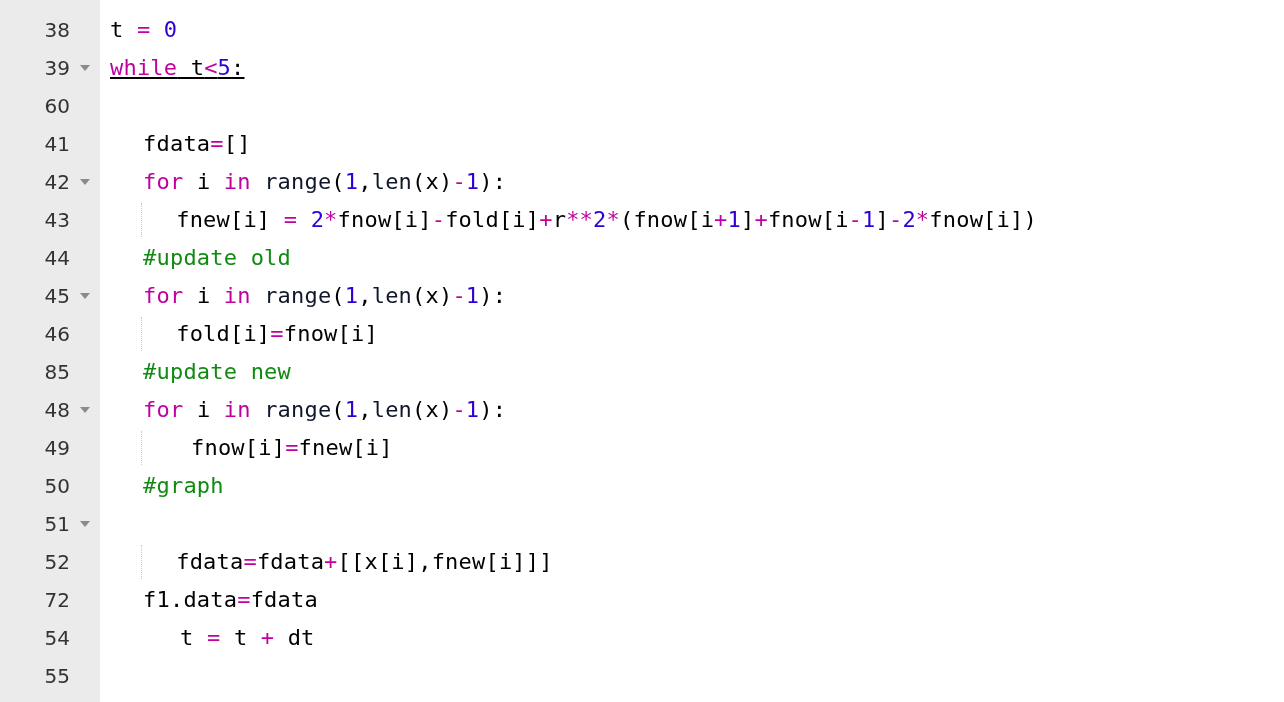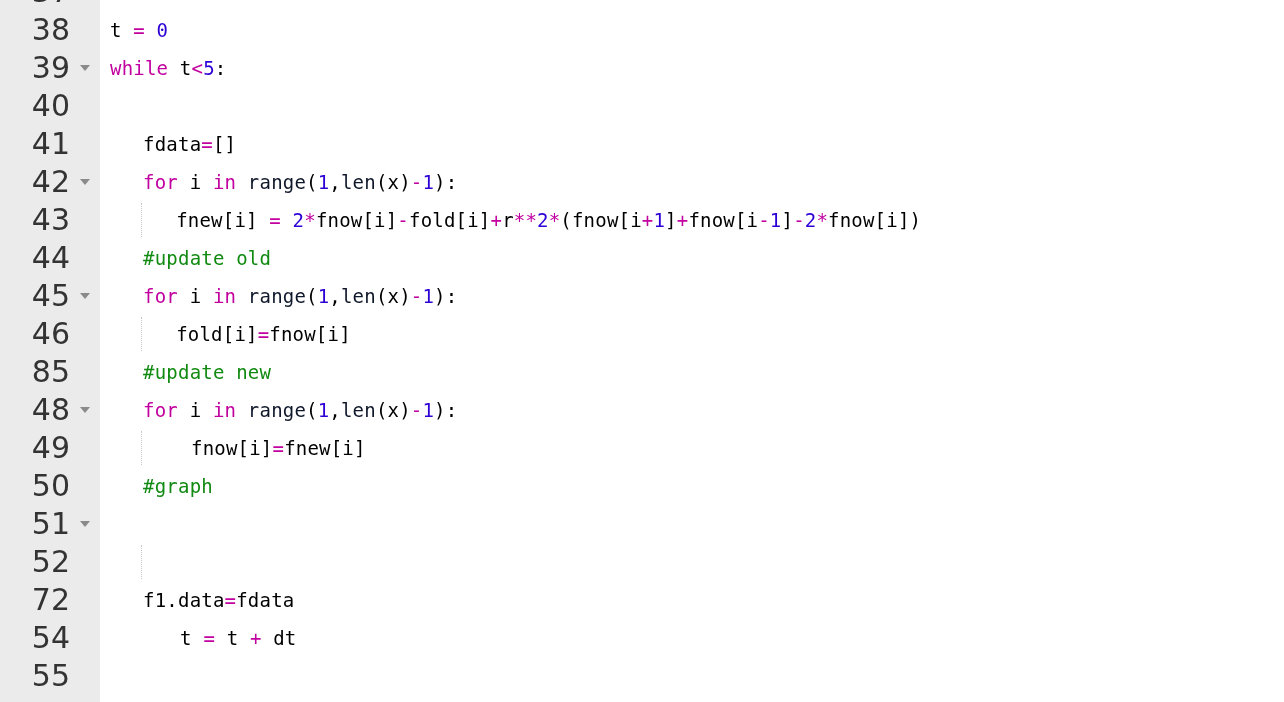--- a/index.html
+++ b/index.html
@@ -7,56 +7,56 @@
     width: 1284px; height: 702px; overflow: hidden; background: #ffffff;
     position: relative;
     font-family: "DejaVu Sans Mono", "Liberation Mono", monospace;
   }
   .editor { position: absolute; left: 0; top: -27px; width: 1284px; }
   .gutter-bg { position: absolute; left: 0; top: 0; width: 100px; height: 702px; background: #ebebeb; }
   .line { position: relative; height: 38px; line-height: 38px; white-space: pre; }
   .ln {
     position: absolute; left: 0; width: 70px; text-align: right;
     font-family: "DejaVu Sans", "Liberation Sans", sans-serif;
-    font-size: 30px; color: #333333;
+    font-size: 20px; color: #333333;
   }
   .fold {
     position: absolute; left: 80px; top: 16px; width: 0; height: 0;
     border-left: 5px solid transparent; border-right: 5px solid transparent;
     border-top: 6px solid #8a8a8a; cursor: pointer;
   }
   .code {
-    position: absolute; left: 110px; font-size: 19px; color: #000000;
+    position: absolute; left: 110px; font-size: 22px; color: #000000;
     letter-spacing: 0.2px;
   }
   .guide { position: absolute; top: 2px; height: 34px; border-left: 1px dotted #c8c8c8; }
   .kw { color: #c1009f; }
   .bi { color: #0f172a; }
   .num { color: #2d00d6; }
   .op { color: #c1009f; }
   .cm { color: #118a11; }
 </style>
 </head>
 <body>
 
 <div class="gutter-bg"></div>
 <div class="editor" id="editor">
     <div class="line"><span class="ln">37</span><span class="code" style="left: 110px;"></span></div>
     <div class="line"><span class="ln">38</span><span class="code" style="left: 110px;">t <span class="op">=</span> <span class="num">0</span></span></div>
-    <div class="line"><span class="ln">39</span><span class="fold"></span><span class="code" style="left: 110px;"><span class="kw">while</span> t<span class="op">&lt;</span><span class="num">5</span>:</span></div>
-    <div class="line"><span class="ln">40</span></div>
+    <div class="line"><span class="ln">39</span><span class="fold"></span><span class="code" style="left: 110px; text-decoration: underline;"><span class="kw">while</span> t<span class="op">&lt;</span><span class="num">5</span>:</span></div>
+    <div class="line"><span class="ln">60</span></div>
     <div class="line"><span class="ln">41</span><span class="code" style="left: 143.1px;">fdata<span class="op">=</span>[]</span></div>
     <div class="line"><span class="ln">42</span><span class="fold"></span><span class="code" style="left: 143.1px;"><span class="kw">for</span> i <span class="kw">in</span> <span class="bi">range</span>(<span class="num">1</span>,<span class="bi">len</span>(x)<span class="op">-</span><span class="num">1</span>):</span></div>
     <div class="line"><span class="ln">43</span><span class="guide" style="left: 141.1px;"></span><span class="code" style="left: 176.2px;">fnew[i] <span class="op">=</span> <span class="num">2</span><span class="op">*</span>fnow[i]<span class="op">-</span>fold[i]<span class="op">+</span>r<span class="op">**</span><span class="num">2</span><span class="op">*</span>(fnow[i<span class="op">+</span><span class="num">1</span>]<span class="op">+</span>fnow[i<span class="op">-</span><span class="num">1</span>]<span class="op">-</span><span class="num">2</span><span class="op">*</span>fnow[i])</span></div>
     <div class="line"><span class="ln">44</span><span class="code" style="left: 143.1px; text-align: center;"><span class="cm">#update old</span></span></div>
     <div class="line"><span class="ln">45</span><span class="fold"></span><span class="code" style="left: 143.1px;"><span class="kw">for</span> i <span class="kw">in</span> <span class="bi">range</span>(<span class="num">1</span>,<span class="bi">len</span>(x)<span class="op">-</span><span class="num">1</span>):</span></div>
     <div class="line"><span class="ln">46</span><span class="guide" style="left: 141.1px;"></span><span class="code" style="left: 176.2px;">fold[i]<span class="op">=</span>fnow[i]</span></div>
     <div class="line"><span class="ln">85</span><span class="code" style="left: 143.1px;"><span class="cm">#update new</span></span></div>
     <div class="line"><span class="ln">48</span><span class="fold"></span><span class="code" style="left: 143.1px;"><span class="kw">for</span> i <span class="kw">in</span> <span class="bi">range</span>(<span class="num">1</span>,<span class="bi">len</span>(x)<span class="op">-</span><span class="num">1</span>):</span></div>
     <div class="line"><span class="ln">49</span><span class="guide" style="left: 141.1px;"></span><span class="code" style="left: 191px;">fnow[i]<span class="op">=</span>fnew[i]</span></div>
     <div class="line"><span class="ln">50</span><span class="code" style="left: 143.1px;"><span class="cm">#graph</span></span></div>
     <div class="line"><span class="ln">51</span><span class="fold"></span></div>
-    <div class="line"><span class="ln">52</span><span class="guide" style="left: 141.1px;"></span></div>
+    <div class="line"><span class="ln">52</span><span class="guide" style="left: 141.1px;"></span><span class="code" style="left: 176.2px;">fdata<span class="op">=</span>fdata<span class="op">+</span>[[x[i],fnew[i]]]</span></div>
     <div class="line"><span class="ln">72</span><span class="code" style="left: 143.1px;">f1.data<span class="op">=</span>fdata</span></div>
     <div class="line"><span class="ln">54</span><span class="code" style="left: 143.1px; margin-left: 37px;">t <span class="op">=</span> t <span class="op">+</span> dt</span></div>
     <div class="line"><span class="ln">55</span><span class="code" style="left: 110px;"></span></div>
     <div class="line"><span class="ln">56</span><span class="code" style="left: 110px;"></span></div>
   </div>
 
 </body></html>

